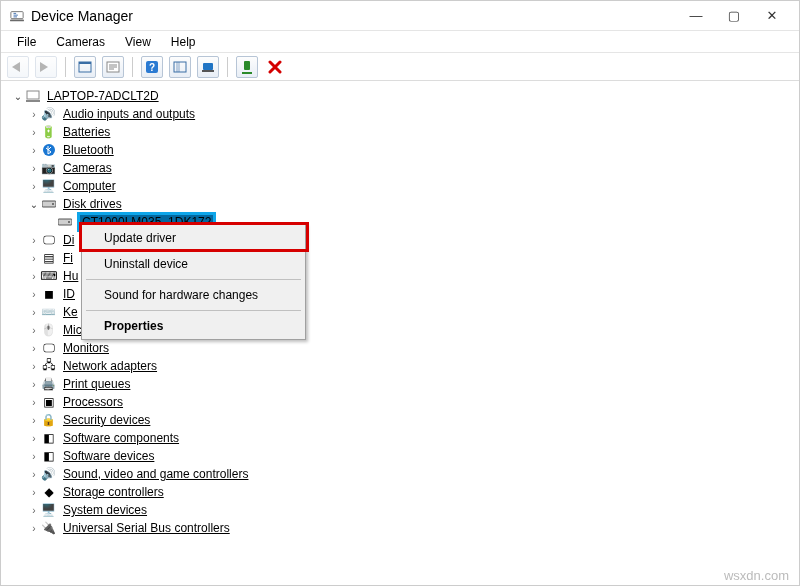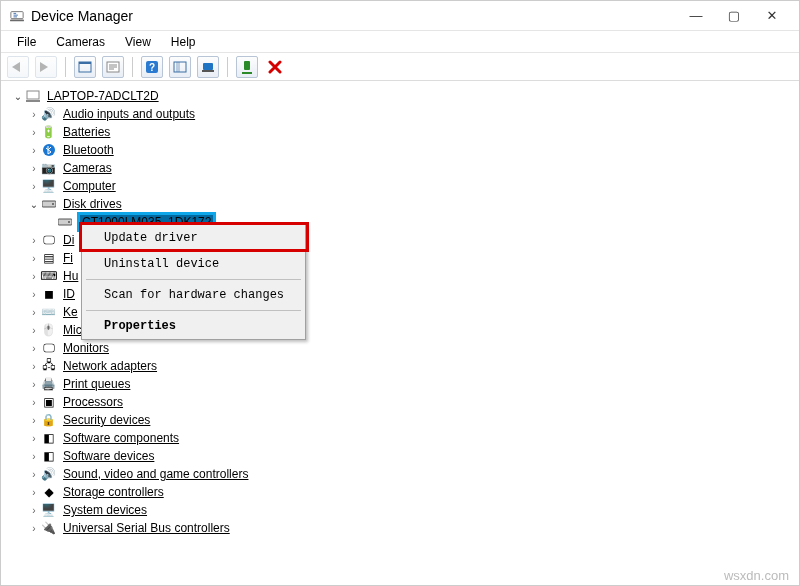--- a/index.html
+++ b/index.html
@@ -16,21 +16,21 @@
   .tbtn.disabled{opacity:.45;}
   .tsep{width:1px;height:20px;background:#ccc;margin:0 2px;}
   .content{position:relative;padding:6px 2px 6px 10px;height:calc(100% - 30px - 22px - 28px - 18px);overflow:hidden;}
   .node{display:flex;align-items:center;height:18px;white-space:nowrap;}
   .chevron{width:14px;text-align:center;color:#666;font-size:10px;display:inline-block;}
   .chevron.down{color:#444;}
   .nicon{width:16px;height:16px;margin-right:4px;display:inline-flex;align-items:center;justify-content:center;}
   .node .label{padding:0 2px;text-decoration:underline;}
   .sel{background:#0369a1;border:3px solid #0ea5e9;padding:0 3px;}
   .ctxmenu{position:absolute;background:#f0f0f0;border:1px solid #a0a0a0;box-shadow:2px 2px 3px rgba(0,0,0,.25);width:225px;z-index:50;}
-  .ctxitem{padding:6px 14px 6px 22px;font-size:12px;font-family:Liberation Mono, monospace;}
+  .ctxitem{padding:6px 14px 6px 22px;font-size:12px;}
   .ctxsep{height:1px;background:#c0c0c0;margin:2px 4px;}
   .ctxitem.bold{font-weight:bold;}
   .ctx-hi{position:absolute;border:3px solid #d60000;z-index:60;pointer-events:none;}
   .watermark{position:absolute;right:10px;bottom:2px;color:#bbb;font-size:13px;}
   svg{display:block;}
 </style>
 </head>
 <body>
 
 <div class="titlebar">
@@ -261,21 +261,21 @@
   <div class="node" style="padding-left:16px;">
       <span class="chevron">›</span>
       <span class="nicon">🔌</span>
       <span class="label">Universal Serial Bus controllers</span>
     </div>
 
   <div class="ctxmenu" style="left:80px; top:143px;">
     <div class="ctxitem">Update driver</div>
     <div class="ctxitem">Uninstall device</div>
     <div class="ctxsep"></div>
-    <div class="ctxitem">Scan for hardware changes</div>
+    <div class="ctxitem">Sound for hardware changes</div>
     <div class="ctxsep"></div>
     <div class="ctxitem bold">Properties</div>
   </div>
 
   <div class="ctx-hi" style="left:78px; top:141px; width:230px; height:30px;"></div>
 
 </div>
 
 <div class="watermark">wsxdn.com</div>
 

